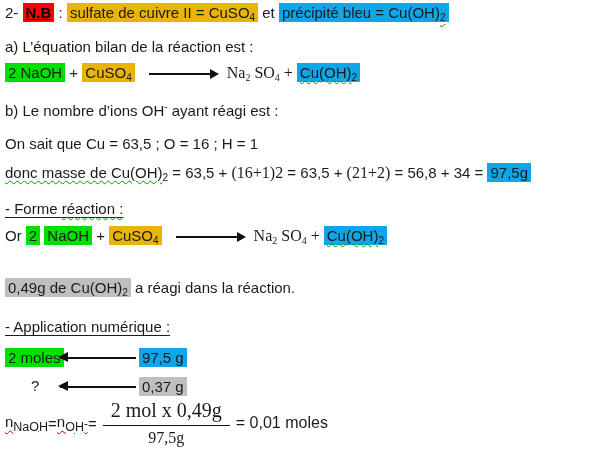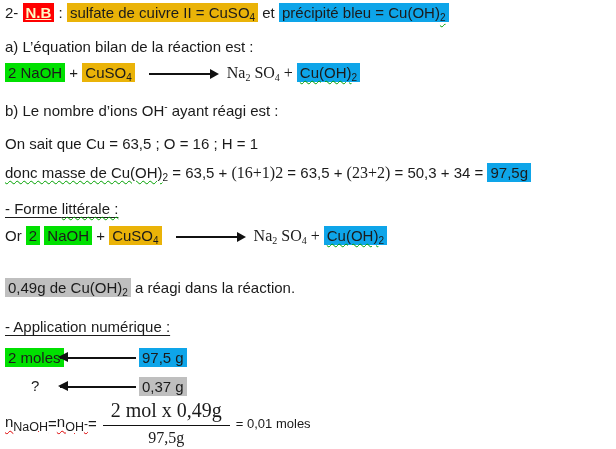--- a/index.html
+++ b/index.html
@@ -10,40 +10,40 @@
   }
   .line{position:absolute;left:5px;white-space:nowrap;}
   .serif{font-family:"Liberation Serif","DejaVu Serif",serif;font-size:16px;}
   .sb{font-size:10px;vertical-align:-3px;}
   .sp{font-size:10px;vertical-align:6px;}
   .hl{padding:1px 3px;}
   .hl-yellow{background:#eab308;}
   .hl-green{background:#00e000;}
   .hl-cyan{background:#0ea5e9;}
   .hl-gray{background:#bfbfbf;}
-  .nb{background:#ff0000;color:#fef9c3;font-weight:bold;text-decoration:underline;padding:1px 3px;}
+  .nb{background:#ff0000;color:#000000;font-weight:bold;text-decoration:underline;padding:1px 3px;}
   .u{text-decoration:underline;text-underline-offset:3px;}
   .wavy-green{text-decoration-line:underline;text-decoration-style:wavy;text-decoration-color:#00a000;text-decoration-thickness:1px;text-underline-offset:2px;}
   .wavy-red{text-decoration-line:underline;text-decoration-style:wavy;text-decoration-color:#dd0000;text-decoration-thickness:1px;text-underline-offset:3px;}
   .arr-right{position:relative;display:inline-block;width:68px;height:1.5px;background:#111;vertical-align:middle;margin:0 10px 0 14px;}
   .arr-right::after{content:"";position:absolute;right:-2px;top:-4.5px;border-left:9px solid #111;border-top:5px solid transparent;border-bottom:5px solid transparent;}
   .arr-left{position:relative;display:inline-block;width:76px;height:2px;background:#111;vertical-align:middle;}
   .arr-left::before{content:"";position:absolute;left:-2px;top:-5px;border-right:10px solid #111;border-top:5.5px solid transparent;border-bottom:5.5px solid transparent;}
   .maprow{height:20px;}
   .maprow .lbl{position:absolute;left:0;top:0;}
   .maprow .arr-left{position:absolute;left:55px;top:9px;}
   .maprow .val{position:absolute;left:134px;top:0;}
   .cond{font-size:13.6px;letter-spacing:-0.18px;}
   .formula{display:flex;align-items:center;justify-content:space-between;}
   .fsub{font-size:12.5px;vertical-align:-4px;}
   .fsup{font-size:12px;vertical-align:-1px;}
   .frac{display:inline-flex;flex-direction:column;align-items:center;margin:0 6px;font-family:"Liberation Serif","DejaVu Serif",serif;}
   .frac .num{font-size:20px;padding:0 8px 3px;}
   .frac .den{font-size:16px;border-top:1.6px solid #111;padding:3px 8px 0;align-self:stretch;text-align:center;}
-  .res{font-size:13px;}
+  .res{font-size:16px;}
 </style>
 </head>
 <body>
 
 <div class="page">
 
   <div class="line" style="top:4px;">
     <span>2- </span><span class="nb">N.B</span><span> : </span><span class="hl hl-yellow"><span>sulfate de cuivre II = CuSO</span><span class="sb">4</span></span><span> et </span><span class="hl hl-cyan"><span>précipité bleu = Cu(OH)</span><span class="sb wavy-green">2</span></span>
   </div>
 
@@ -53,25 +53,25 @@
     <span class="hl hl-green">2 NaOH</span><span> + </span><span class="hl hl-yellow"><span>CuSO</span><span class="sb">4</span></span><span class="arr-right"></span><span class="serif"><span>Na</span><span class="sb">2</span><span> SO</span><span class="sb">4</span><span> + </span></span><span class="hl hl-cyan wavy-green"><span>Cu(OH)</span><span class="sb">2</span></span>
   </div>
 
   <div class="line" style="top:101px;">
     <span>b) Le nombre d’ions OH</span><span class="sp">-</span><span> ayant réagi est :</span>
   </div>
 
   <div class="line" style="top:135px;">On sait que Cu = 63,5 ; O = 16 ; H = 1</div>
 
   <div class="line" style="top:164px;">
-    <span class="wavy-green"><span>donc masse de Cu(OH)</span><span class="sb">2</span></span><span> = 63,5 + </span><span class="serif">(16+1)2</span><span> = 63,5 + </span><span class="serif">(23+2)</span><span> = 50,3 + 34 = </span><span class="hl hl-cyan">97,5g</span>
+    <span class="wavy-green"><span>donc masse de Cu(OH)</span><span class="sb">2</span></span><span> = 63,5 + </span><span class="serif">(16+1)2</span><span> = 63,5 + </span><span class="serif">(21+2)</span><span> = 56,8 + 34 = </span><span class="hl hl-cyan">97,5g</span>
   </div>
 
   <div class="line" style="top:200px;">
-    <span class="u"><span>- Forme </span><span class="wavy-green">littérale :</span></span>
+    <span class="u"><span>- Forme </span><span class="wavy-green">réaction :</span></span>
   </div>
 
   <div class="line" style="top:227px;">
     <span>Or </span><span class="hl hl-green">2</span> <span class="hl hl-green">NaOH</span><span> + </span><span class="hl hl-yellow"><span>CuSO</span><span class="sb">4</span></span><span class="arr-right"></span><span class="serif"><span>Na</span><span class="sb">2</span><span> SO</span><span class="sb">4</span><span> + </span></span><span class="hl hl-cyan wavy-green"><span>Cu(OH)</span><span class="sb">2</span></span>
   </div>
 
 
   <div class="line" style="top:279px;">
     <span class="hl hl-gray"><span>0,49g de Cu(OH)</span><span class="sb">2</span></span><span> a réagi dans la réaction.</span>
   </div>

